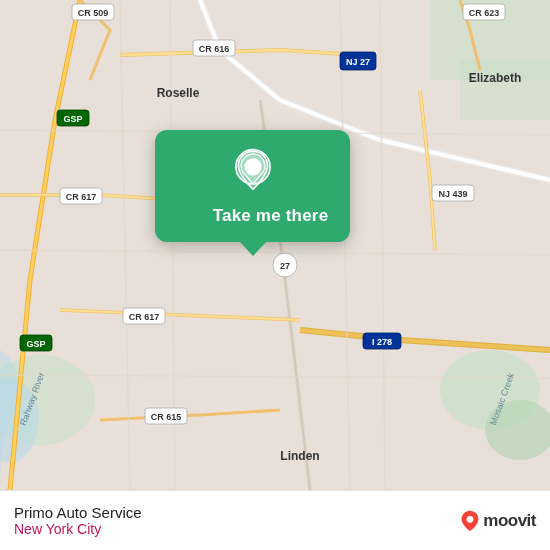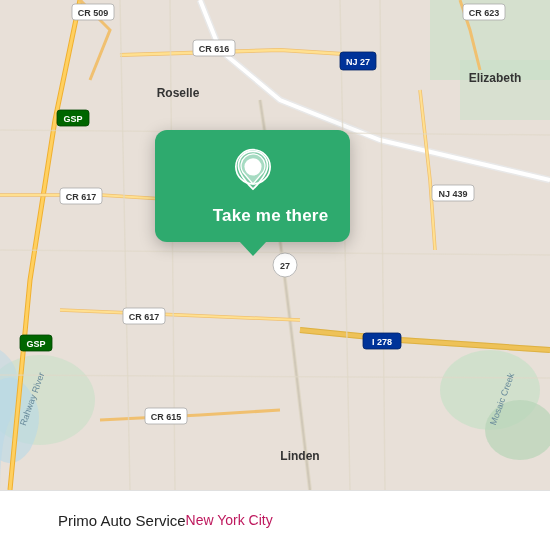--- a/index.html
+++ b/index.html
@@ -111,22 +111,21 @@
     }
 
     #place-city {
       font-size: 14px;
       color: #be185d;
       margin-left: 0;
     }
 
     .place-info {
       display: flex;
-      flex-direction: row;
-      margin-left: 44px;
+      flex-direction: column;
     }
   </style>
 </head>
 <body>
 
 <div id="map-container">
 
   <svg id="map-svg" viewBox="0 0 550 490" xmlns="http://www.w3.org/2000/svg">
 
     <rect width="550" height="490" fill="#e8e0d8"></rect>
@@ -243,13 +242,21 @@
     <span id="popup-label">Take me there</span>
   </div>
 </div>
 
 <div id="bottom-bar">
   <div class="place-info">
     <span id="place-name">Primo Auto Service</span>
     <span id="place-city">New York City</span>
   </div>
 
+  <div id="bottom-logo">
+
+    <svg id="moovit-pin" viewBox="0 0 22 26" xmlns="http://www.w3.org/2000/svg">
+      <path d="M11 1 C5.5 1 1 5.5 1 11 C1 18 11 25 11 25 C11 25 21 18 21 11 C21 5.5 16.5 1 11 1Z" fill="#f44336"></path>
+      <circle cx="11" cy="11" r="4" fill="white"></circle>
+    </svg>
+    <span id="moovit-text">moovit</span>
+  </div>
 </div>
 
 </body></html>

